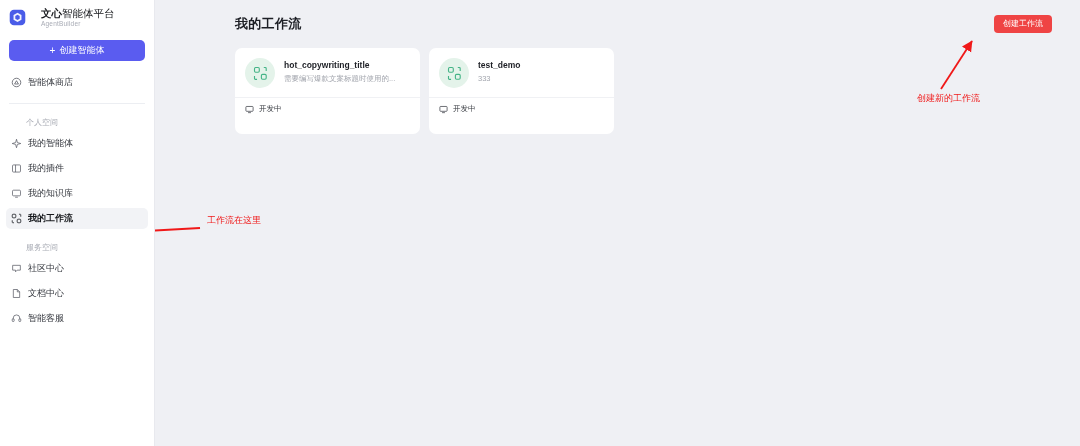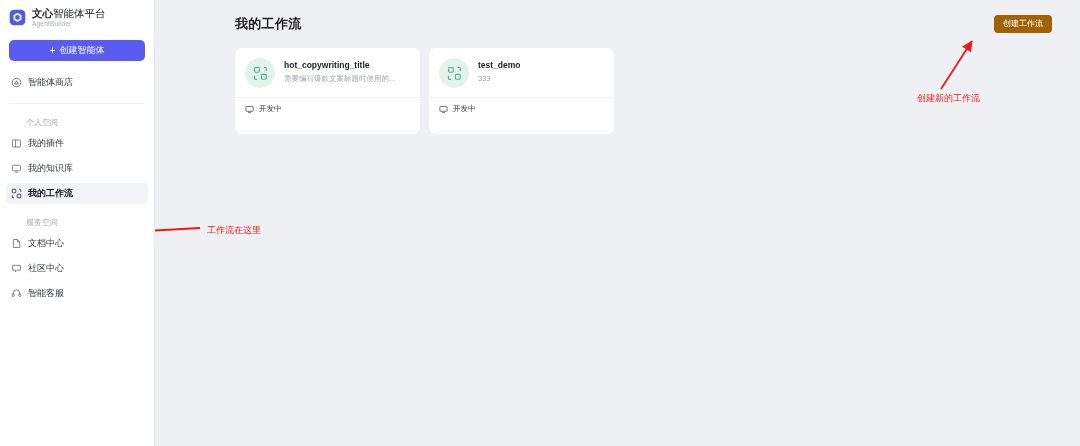--- a/index.html
+++ b/index.html
@@ -14,21 +14,21 @@
   
   .sidebar {
     width: 155px; height: 446px;
     background: #ffffff;
     border-right: 1px solid #e8e9ee;
     flex: 0 0 155px;
     position: relative;
     z-index: 2;
   }
   .brand {
-    display: flex; align-items: flex-start; gap: 6px;
+    display: flex; align-items: flex-start; gap: 15px;
     padding: 8px 0 0 9px;
   }
   .brand-logo { width: 17px; height: 17px; flex: 0 0 17px; margin-top: 1px; }
   .brand-text { display: flex; flex-direction: column; line-height: 1; }
   .brand-title { font-size: 10.5px; color: #16181c; letter-spacing: 0; white-space: nowrap; }
   .brand-title b { font-weight: 700; }
   .brand-title span.light { font-weight: 400; }
   .brand-sub { font-size: 6.5px; color: #a8abb5; margin-top: 2px; letter-spacing: .2px; }
 
   .create-btn {
@@ -70,21 +70,21 @@
 
   
   .main { flex: 1; height: 446px; background: #eff0f4; position: relative; }
   .main-inner { padding: 12px 28px 0 80px; }
   .main-head {
     display: flex; align-items: center; justify-content: space-between;
     height: 24px;
   }
   .page-title { font-size: 13px; font-weight: 700; color: #1d1f25; letter-spacing: .3px; }
   .create-wf-btn {
-    background: #a16207;
+    background: #ef4444;
     color: #fff;
     font-size: 8px;
     border-radius: 4px;
     padding: 5px 9px;
     line-height: 1;
     cursor: pointer;
     user-select: none;
     white-space: nowrap;
   }
 
@@ -116,21 +116,21 @@
   .card-foot {
     border-top: 1px solid #f0f1f4;
     display: flex; align-items: center; gap: 5px;
     padding: 6px 10px 20px 10px;
     font-size: 7.5px; color: #33363d;
   }
   .foot-ico { width: 9px; height: 9px; flex: 0 0 9px; color: #3a3d44; }
 
   
   .anno { position: absolute; color: #f01818; font-size: 9px; white-space: nowrap; }
-  .anno-1 { left: 207px; top: 224px; text-align: center; }
+  .anno-1 { left: 207px; top: 214px; text-align: center; }
   .anno-2 { left: 917px; top: 92px; }
   .anno-svg { position: absolute; left: 0; top: 0; width: 1080px; height: 446px; pointer-events: none; }
 </style>
 </head>
 <body>
 
 <div class="app">
 
   <aside class="sidebar">
 
@@ -163,20 +163,28 @@
       <span>智能体商店</span>
     </div>
 
     <div class="divider"></div>
 
     <div class="group-label">个人空间</div>
     <div class="nav-list">
       <div class="nav-item">
         <span class="nav-ico">
           <svg viewBox="0 0 16 16" width="11" height="11" fill="none" stroke="currentColor" stroke-width="1.1">
+            <path d="M8 1.8 L9.3 6.7 L14.2 8 L9.3 9.3 L8 14.2 L6.7 9.3 L1.8 8 L6.7 6.7 Z"></path>
+          </svg>
+        </span>
+        <span>我的智能体</span>
+      </div>
+      <div class="nav-item">
+        <span class="nav-ico">
+          <svg viewBox="0 0 16 16" width="11" height="11" fill="none" stroke="currentColor" stroke-width="1.1">
             <rect x="2.2" y="2.8" width="11.6" height="10.4" rx="1.4"></rect>
             <path d="M6.6 2.8 L6.6 13.2"></path>
           </svg>
         </span>
         <span>我的插件</span>
       </div>
       <div class="nav-item">
         <span class="nav-ico">
           <svg viewBox="0 0 16 16" width="11" height="11" fill="none" stroke="currentColor" stroke-width="1.1">
             <rect x="2.2" y="3.2" width="11.6" height="8.2" rx="1.4"></rect>
@@ -196,33 +204,33 @@
         </span>
         <span>我的工作流</span>
       </div>
     </div>
 
     <div class="group-label">服务空间</div>
     <div class="nav-list">
       <div class="nav-item">
         <span class="nav-ico">
           <svg viewBox="0 0 16 16" width="11" height="11" fill="none" stroke="currentColor" stroke-width="1.1">
+            <path d="M2.4 3.4 L13.6 3.4 L13.6 10.4 L9 10.4 L6.6 12.8 L6.6 10.4 L2.4 10.4 Z"></path>
+          </svg>
+        </span>
+        <span>社区中心</span>
+      </div>
+      <div class="nav-item">
+        <span class="nav-ico">
+          <svg viewBox="0 0 16 16" width="11" height="11" fill="none" stroke="currentColor" stroke-width="1.1">
             <path d="M3.4 2.2 L9.2 2.2 L12.6 5.6 L12.6 13.8 L3.4 13.8 Z"></path>
             <path d="M9.2 2.2 L9.2 5.6 L12.6 5.6"></path>
           </svg>
         </span>
         <span>文档中心</span>
-      </div>
-      <div class="nav-item">
-        <span class="nav-ico">
-          <svg viewBox="0 0 16 16" width="11" height="11" fill="none" stroke="currentColor" stroke-width="1.1">
-            <path d="M2.4 3.4 L13.6 3.4 L13.6 10.4 L9 10.4 L6.6 12.8 L6.6 10.4 L2.4 10.4 Z"></path>
-          </svg>
-        </span>
-        <span>社区中心</span>
       </div>
       <div class="nav-item">
         <span class="nav-ico">
           <svg viewBox="0 0 16 16" width="11" height="11" fill="none" stroke="currentColor" stroke-width="1.1">
             <path d="M3.2 9.4 L3.2 7.6 A4.8 4.8 0 0 1 12.8 7.6 L12.8 9.4"></path>
             <rect x="1.8" y="8.4" width="2.8" height="4" rx="1.1"></rect>
             <rect x="11.4" y="8.4" width="2.8" height="4" rx="1.1"></rect>
           </svg>
         </span>
         <span>智能客服</span>

